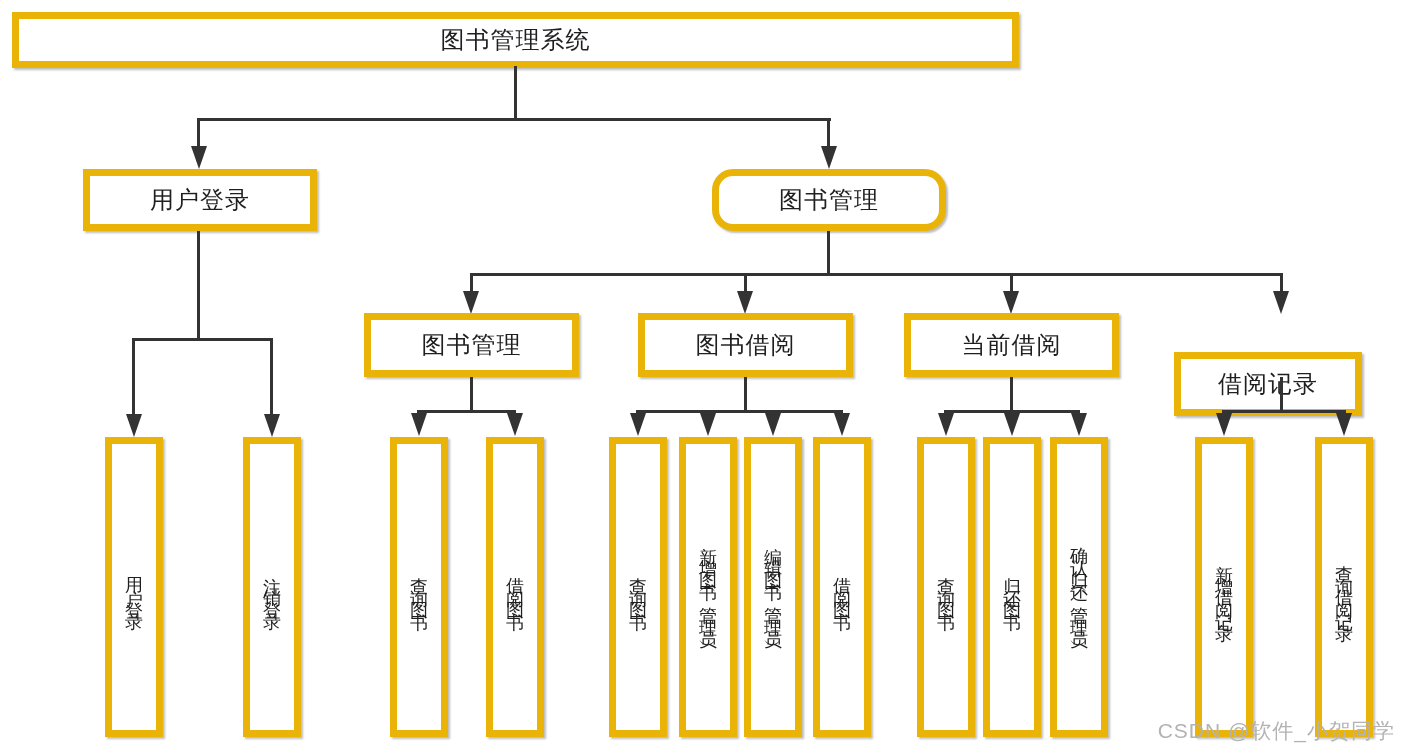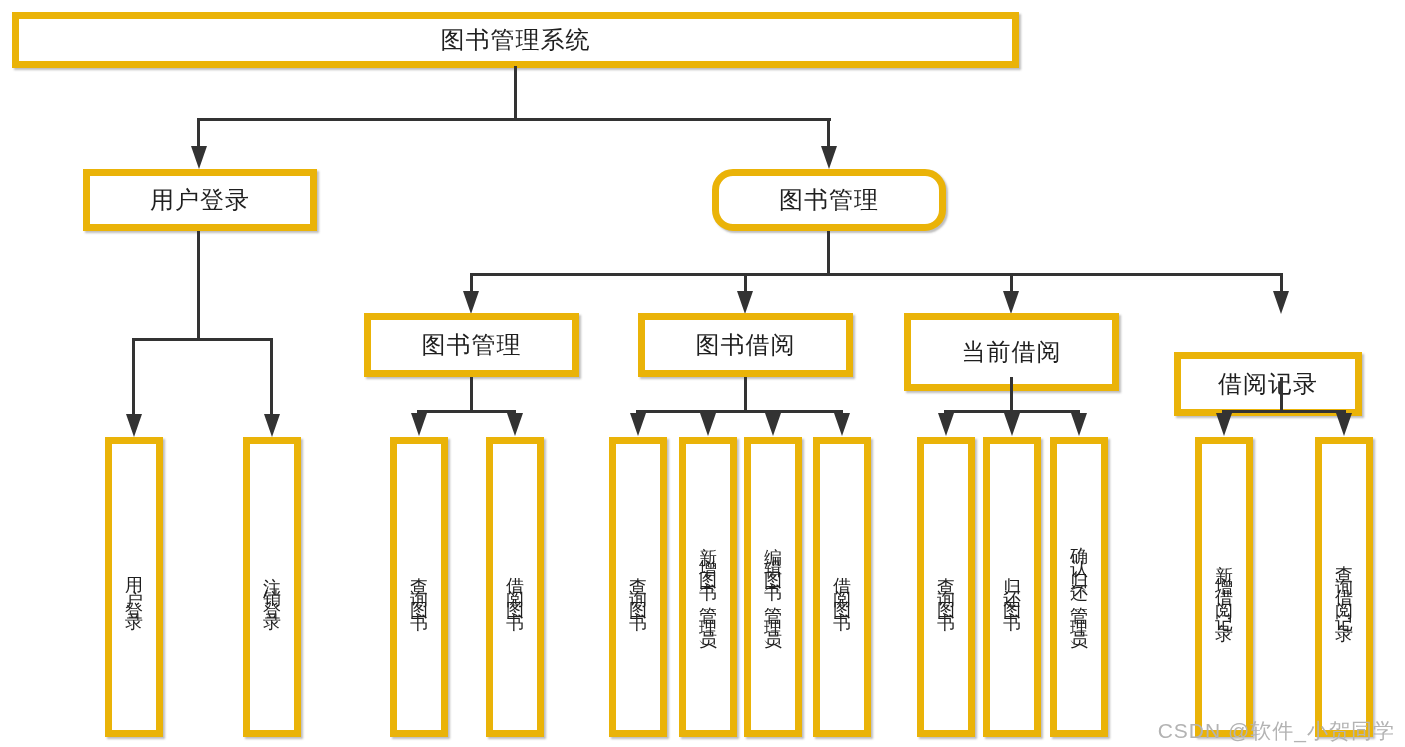--- a/index.html
+++ b/index.html
@@ -71,21 +71,21 @@
   <div class="arr" style="left:737px;top:291px;"></div>
   <div class="arr" style="left:1003px;top:291px;"></div>
   <div class="arr" style="left:1273px;top:291px;"></div>
 
   <div class="box hbox" style="left:364px;top:313px;width:215px;height:64px;">
     <span>图书管理</span>
   </div>
   <div class="box hbox" style="left:638px;top:313px;width:215px;height:64px;">
     <span>图书借阅</span>
   </div>
-  <div class="box hbox" style="left:904px;top:313px;width:215px;height:78px;">
+  <div class="box hbox" style="left:904px;top:313px;width:215px;height:64px;">
     <span>当前借阅</span>
   </div>
   <div class="box hbox" style="left:1174px;top:313px;width:188px;height:64px;margin-top:39px;">
     <span>借阅记录</span>
   </div>
 
   <div class="vline" style="left:470px;top:377px;height:36px;"></div>
   <div class="hline" style="left:417px;top:410px;width:99px;"></div>
   <div class="arr" style="left:411px;top:413px;"></div>
   <div class="arr" style="left:507px;top:413px;"></div>

